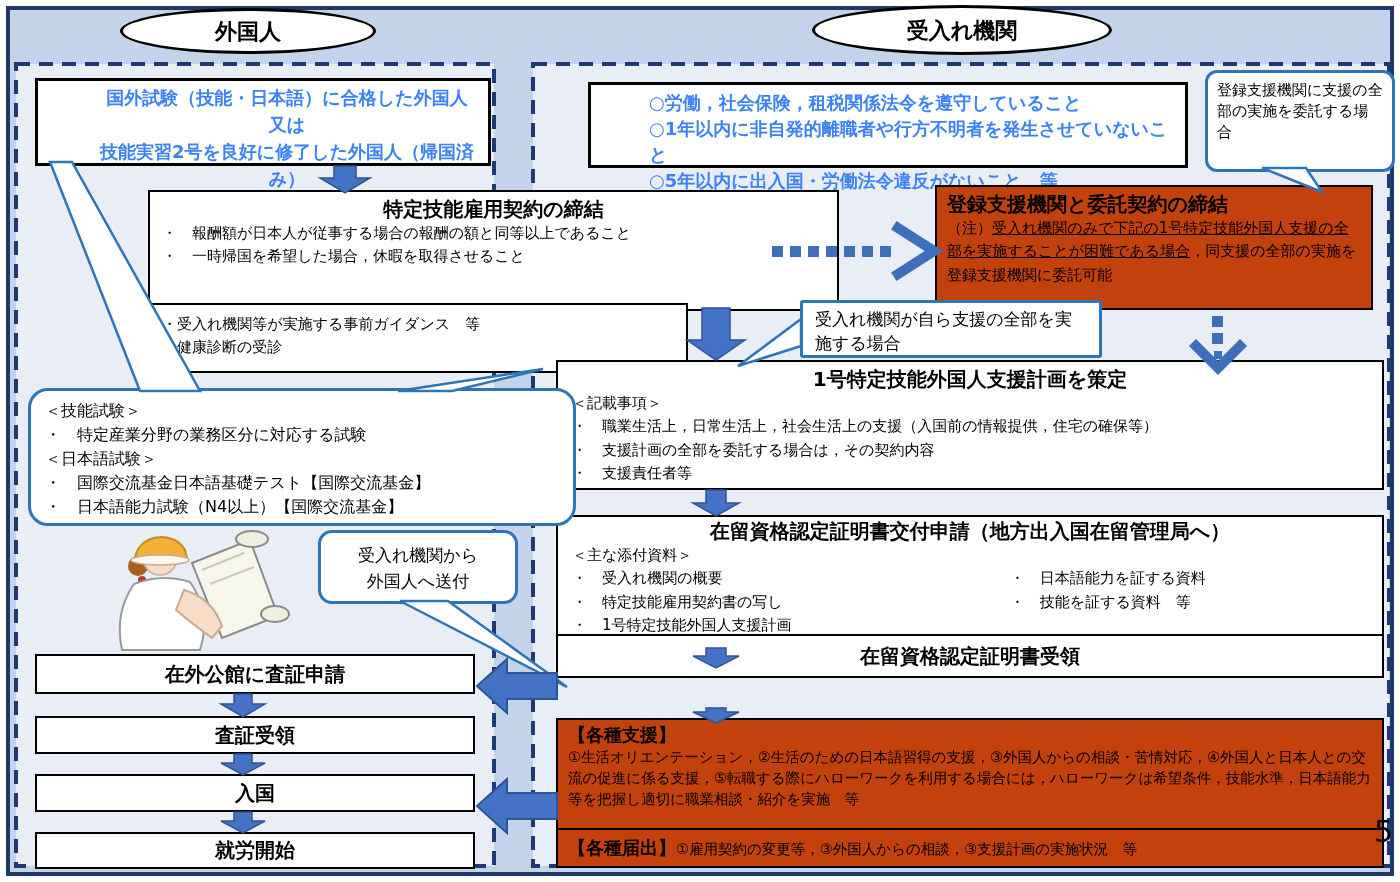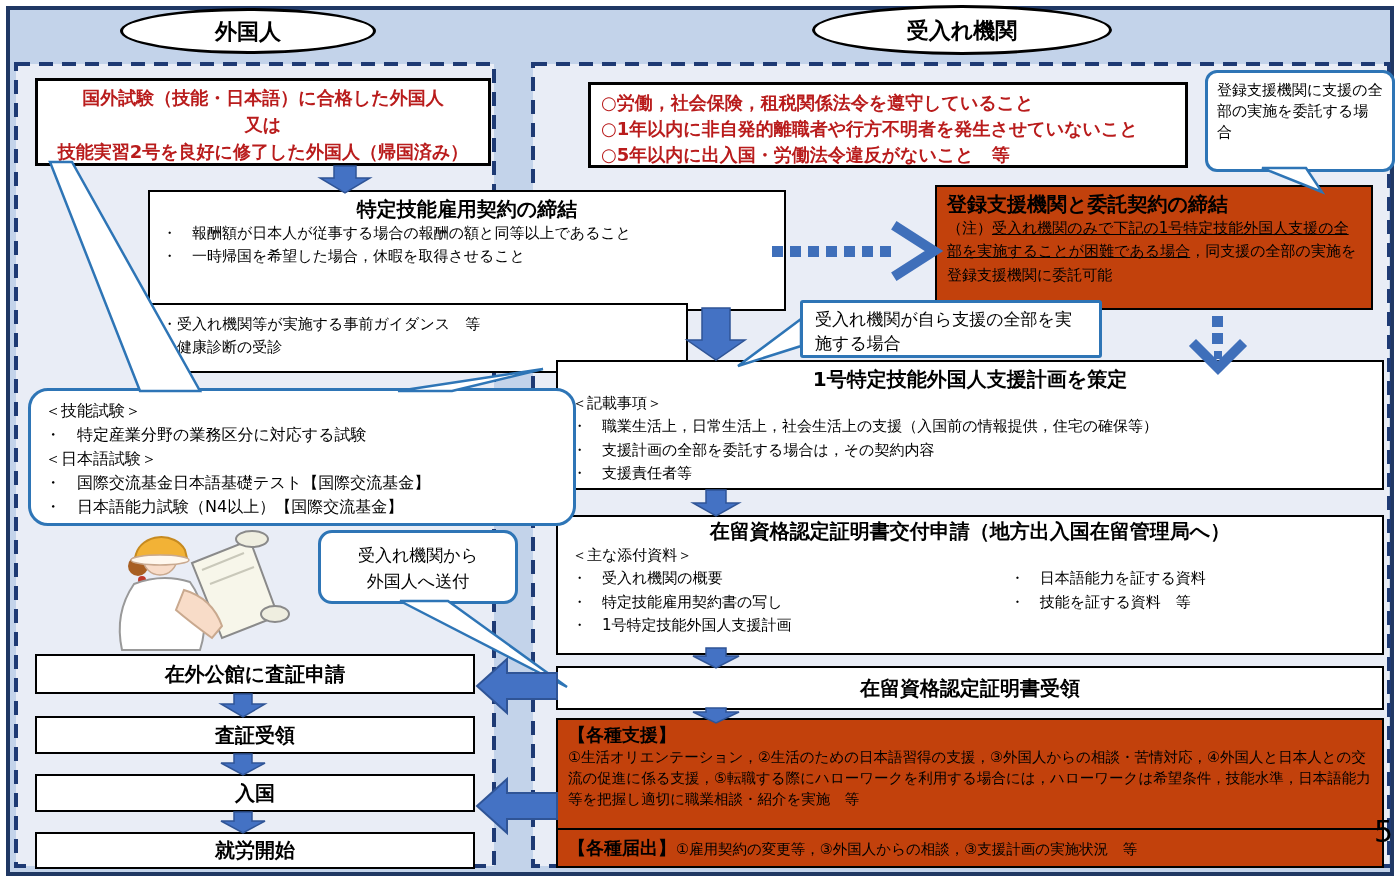--- a/index.html
+++ b/index.html
@@ -8,21 +8,21 @@
   .abs{position:absolute;box-sizing:border-box;}
   #frame{left:6px;top:6px;width:1388px;height:870px;border:4px solid #203864;background:#c3d3ea;z-index:0;}
   #lane-layer{left:0;top:0;z-index:1;}
   #arrow-layer{left:0;top:0;z-index:50;pointer-events:none;}
   .oval{background:#fff;border:3px solid #000;border-radius:50%;text-align:center;
         font-size:22px;font-weight:bold;z-index:12;}
   .box{background:#fff;border:2px solid #000;z-index:10;}
   .tanbox{background:#c2410c;border:2px solid #000;z-index:10;}
   .bubble{background:#fff;border:3px solid #2e75b6;border-radius:16px;z-index:20;}
   .ctr{text-align:center;}
-  .red{color:#b91c1c;font-weight:bold;}
+  .red{color:#3b82f6;font-weight:bold;padding-left:48px;}
   .bt{font-weight:bold;font-size:20px;text-align:center;line-height:1.3;}
   .body15{font-size:15px;line-height:1.55;}
   .body14{font-size:14.5px;line-height:1.45;}
   .u{text-decoration:underline;}
   .stepbox{background:#fff;border:2px solid #000;z-index:10;font-weight:bold;font-size:20px;text-align:center;}
 </style>
 </head>
 <body>
 
 <div id="canvas">
@@ -44,21 +44,21 @@
   </div>
 
   <div class="abs box" style="left:588px;top:82px;width:600px;height:86px;border-width:3px;padding:5px 10px;">
     <div class="red" style="font-size:18px;line-height:1.45;">○労働，社会保険，租税関係法令を遵守していること</div>
     <div class="red" style="font-size:18px;line-height:1.45;">○1年以内に非自発的離職者や行方不明者を発生させていないこと</div>
     <div class="red" style="font-size:18px;line-height:1.45;">○5年以内に出入国・労働法令違反がないこと　等</div>
   </div>
 
   <div class="abs bubble" style="left:1205px;top:70px;width:190px;height:102px;border-radius:12px;padding:7px 9px;font-size:15px;line-height:1.4;">登録支援機関に支援の全部の実施を委託する場合</div>
 
-  <div class="abs box" style="left:148px;top:190px;width:638px;height:121px;padding:4px 12px;">
+  <div class="abs box" style="left:148px;top:190px;width:691px;height:121px;padding:4px 12px;">
     <div class="bt">特定技能雇用契約の締結</div>
     <div class="body15">・　報酬額が日本人が従事する場合の報酬の額と同等以上であること</div>
     <div class="body15">・　一時帰国を希望した場合，休暇を取得させること</div>
   </div>
 
   <div class="abs box" style="left:148px;top:303px;width:540px;height:70px;padding:8px 12px;">
     <div class="body15">・受入れ機関等が実施する事前ガイダンス　等</div>
     <div class="body15">・健康診断の受診</div>
   </div>
 
@@ -113,21 +113,21 @@
     <ellipse cx="203" cy="96" rx="14" ry="8" fill="#efeee0" stroke="#8a8a8a" stroke-width="2"></ellipse>
     <circle cx="66" cy="48" r="10" fill="#a85f22"></circle>
     <circle cx="88" cy="40" r="17" fill="#f8dcc8" stroke="#c9a98f" stroke-width="1.5"></circle>
     <path d="M64 36 A 26 22 0 0 1 113 32 L 115 40 L 62 44 Z" fill="#f2b236" stroke="#c68a20" stroke-width="2"></path>
     <ellipse cx="88" cy="42" rx="29" ry="5" fill="#fff8ee" stroke="#c9a98f" stroke-width="1.5"></ellipse>
     <circle cx="70" cy="62" r="4" fill="#c0392b"></circle>
     <path d="M62 66 Q 42 95 50 132 L 128 132 Q 140 95 118 64 Q 90 55 62 66 Z" fill="#ffffff" stroke="#999" stroke-width="2"></path>
     <path d="M112 72 Q 140 80 150 108 L 140 120 Q 118 104 104 92 Z" fill="#f8dcc8" stroke="#c9a98f" stroke-width="2"></path>
   </svg>
 
-  <div class="abs box" style="left:556px;top:666px;width:828px;height:44px;">
+  <div class="abs box" style="left:556px;top:634px;width:828px;height:44px;">
     <div class="bt" style="line-height:40px;">在留資格認定証明書受領</div>
   </div>
 
   <div class="abs tanbox" style="left:556px;top:718px;width:828px;height:132px;padding:3px 10px;">
     <div style="font-weight:bold;font-size:18px;line-height:1.35;">【各種支援】</div>
     <div class="body14">①生活オリエンテーション，②生活のための日本語習得の支援，③外国人からの相談・苦情対応，④外国人と日本人との交流の促進に係る支援，⑤転職する際にハローワークを利用する場合には，ハローワークは希望条件，技能水準，日本語能力等を把握し適切に職業相談・紹介を実施　等</div>
   </div>
 
   <div class="abs tanbox" style="left:556px;top:828px;width:828px;height:40px;padding:6px 10px;">
     <span style="font-weight:bold;font-size:18px;">【各種届出】</span><span class="body14">①雇用契約の変更等，③外国人からの相談，③支援計画の実施状況　等</span>

